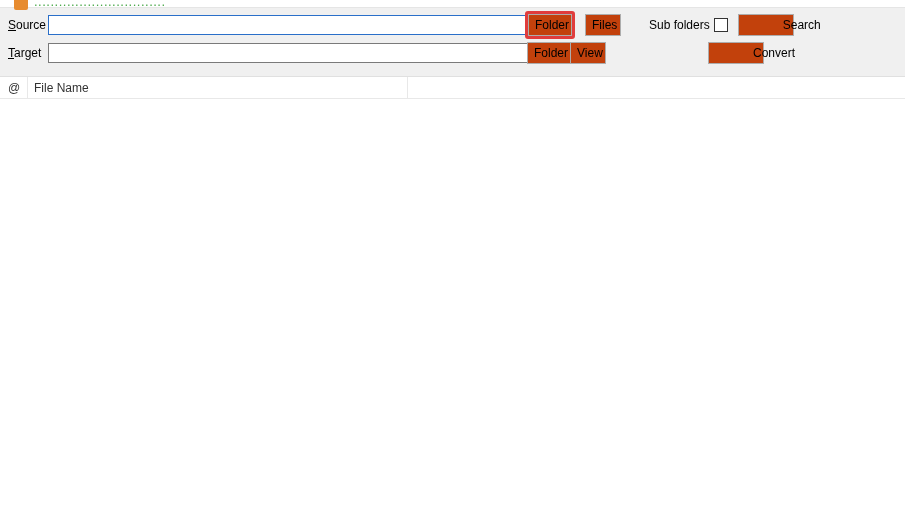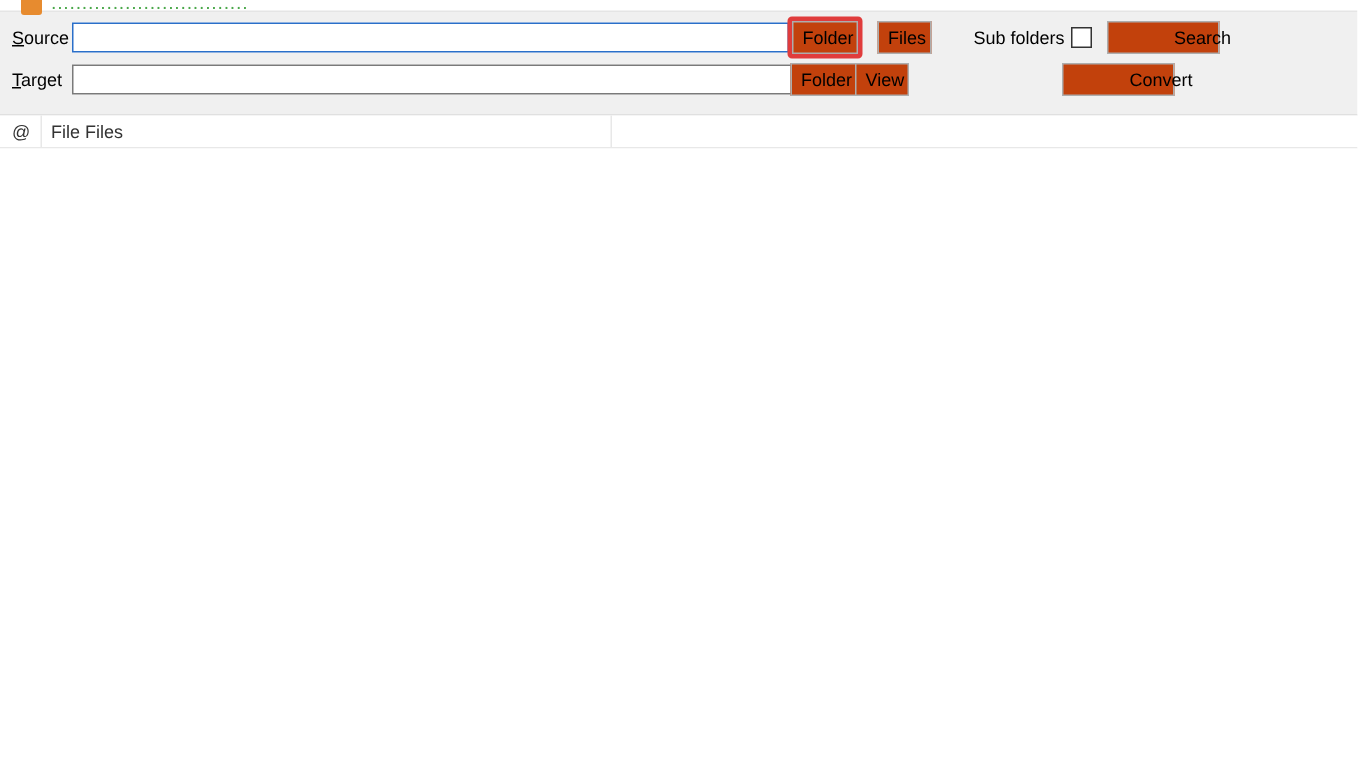--- a/index.html
+++ b/index.html
@@ -96,21 +96,21 @@
       margin-left: 28px;
     }
     .subfolders-label { margin-right: 4px; }
     .checkbox {
       width: 14px;
       height: 14px;
       border: 1px solid #333;
       background: #fff;
     }
     .btn-wide {
-      width: 75px;
+      width: 56px;
       margin-left: 10px;
       padding-left: 44px;
     }
     
     .table-header {
       display: flex;
       align-items: center;
       height: 22px;
       border-bottom: 1px solid #e8e8e8;
       background: #fff;
@@ -158,16 +158,16 @@
     <button class="btn btn-folder-target">Folder</button>
     <button class="btn btn-view">View</button>
     <div style="width:92px;"></div>
     <button class="btn btn-wide">Convert</button>
   </div>
 
 </div>
 
 <div class="table-header">
   <div class="col-at">@</div>
-  <div class="col-filename">File Files</div>
+  <div class="col-filename">File Name</div>
   <div class="col-last"></div>
 </div>
 <div class="table-body"></div>
 
 </body></html>

